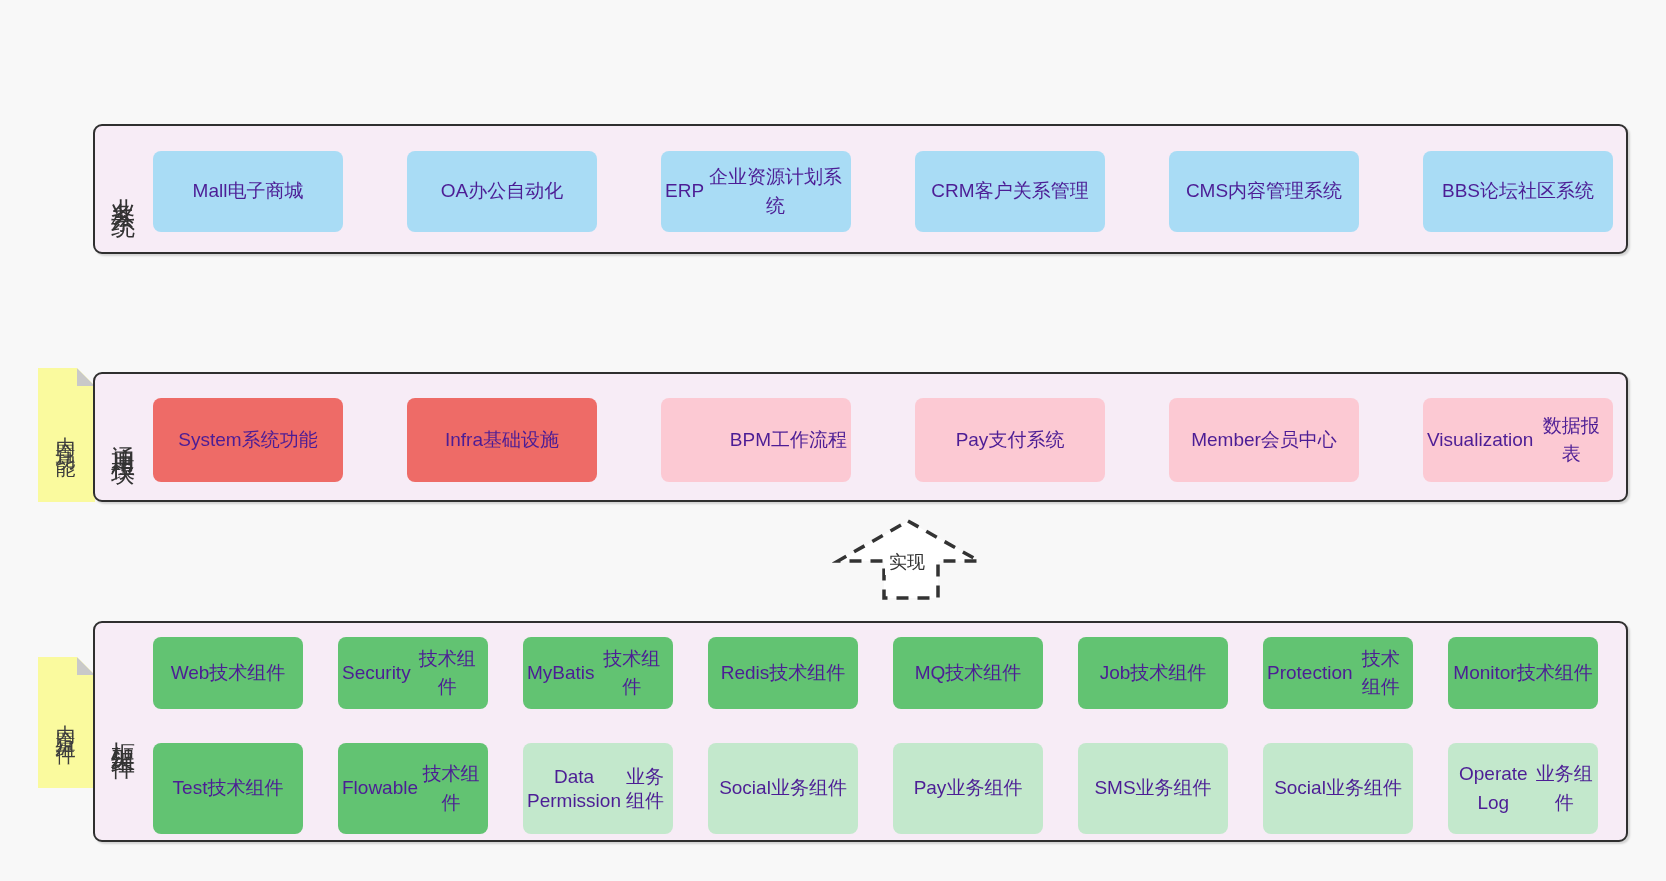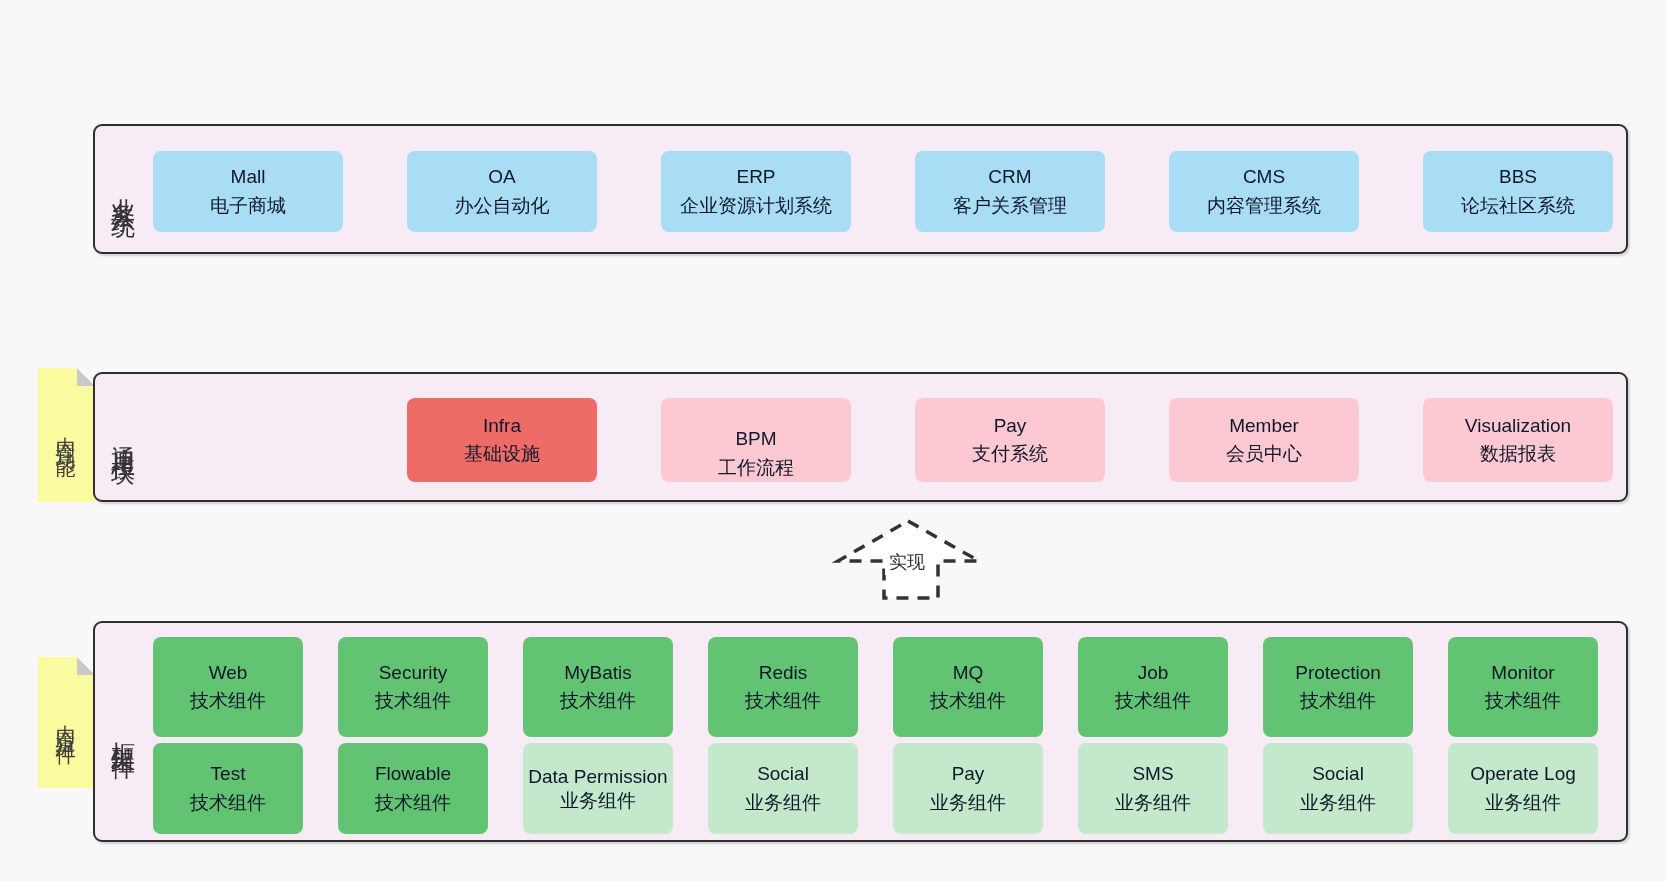--- a/index.html
+++ b/index.html
@@ -17,28 +17,28 @@
   .band-modules{left:93px;top:372px;width:1531px;height:126px;}
   .band-framework{left:93px;top:621px;width:1531px;height:217px;}
   .vlabel{
     position:absolute;left:10px;top:0;height:100%;width:36px;
     display:flex;align-items:center;justify-content:center;
     writing-mode:vertical-rl;text-orientation:upright;
     font-size:24px;letter-spacing:5px;color:#333;
   }
   .box{
     position:absolute;border-radius:8px;padding:0 4px;box-sizing:border-box;
-    display:flex;flex-direction:column;align-items:center;justify-content:center;
-    text-align:center;font-size:19px;line-height:1.5;color:#0f172a;
+    display:flex;align-items:center;justify-content:center;
+    text-align:center;font-size:19px;line-height:1.5;color:#4c1d95;
   }
   .box.tight{line-height:1.22;}
   .r1{top:25px;height:81px;width:190px;}
   .r2{top:24px;height:84px;width:190px;}
   .c1{left:58px}.c2{left:312px}.c3{left:566px}.c4{left:820px}.c5{left:1074px}.c6{left:1328px}
-  .f1{top:14px;height:100px;width:150px;}
+  .f1{top:14px;height:72px;width:150px;}
   .f2{top:120px;height:91px;width:150px;}
   .k1{left:58px}.k2{left:243px}.k3{left:428px}.k4{left:613px}.k5{left:798px}.k6{left:983px}.k7{left:1168px}.k8{left:1353px}
   .note{
     position:absolute;width:57px;background:#fafa9e;z-index:1;
     clip-path:polygon(0 0,calc(100% - 18px) 0,100% 18px,100% 100%,0 100%);
     display:flex;align-items:center;justify-content:center;
   }
   .note-1{left:38px;top:368px;height:134px;}
   .note-2{left:38px;top:657px;height:131px;}
   .note-label{
@@ -93,20 +93,24 @@
     <span class="note-label">内置功能</span>
     <span class="fold">
       <svg width="18" height="18" viewBox="0 0 18 18">
           <polygon points="0,0 18,18 0,18" fill="#c9c9c9"></polygon>
         </svg>
     </span>
   </div>
 
   <section class="band band-modules">
     <div class="vlabel">通用模块</div>
+    <div class="box r2 c1" style="background-color: rgb(238, 107, 103);">
+      <div>System</div>
+      <div>系统功能</div>
+    </div>
     <div class="box r2 c2" style="background-color: rgb(238, 107, 103);">
       <div>Infra</div>
       <div>基础设施</div>
     </div>
     <div class="box r2 c3" style="background-color: rgb(252, 201, 211); justify-content: flex-end;">
       <div>BPM</div>
       <div>工作流程</div>
     </div>
     <div class="box r2 c4" style="background-color: rgb(252, 201, 211);">
       <div>Pay</div>

